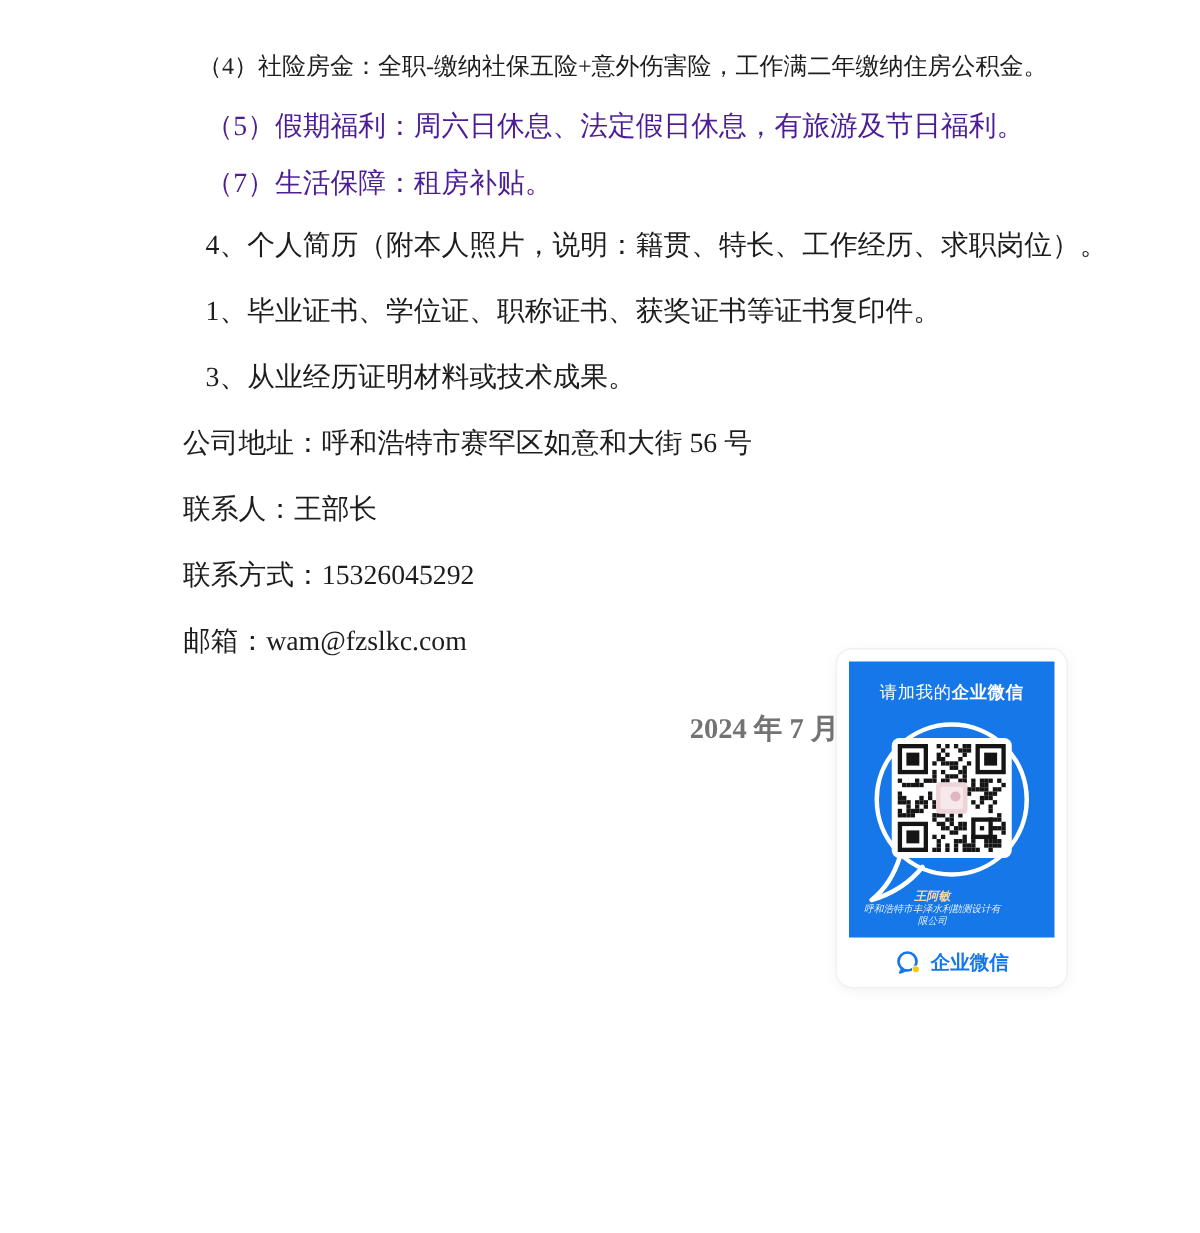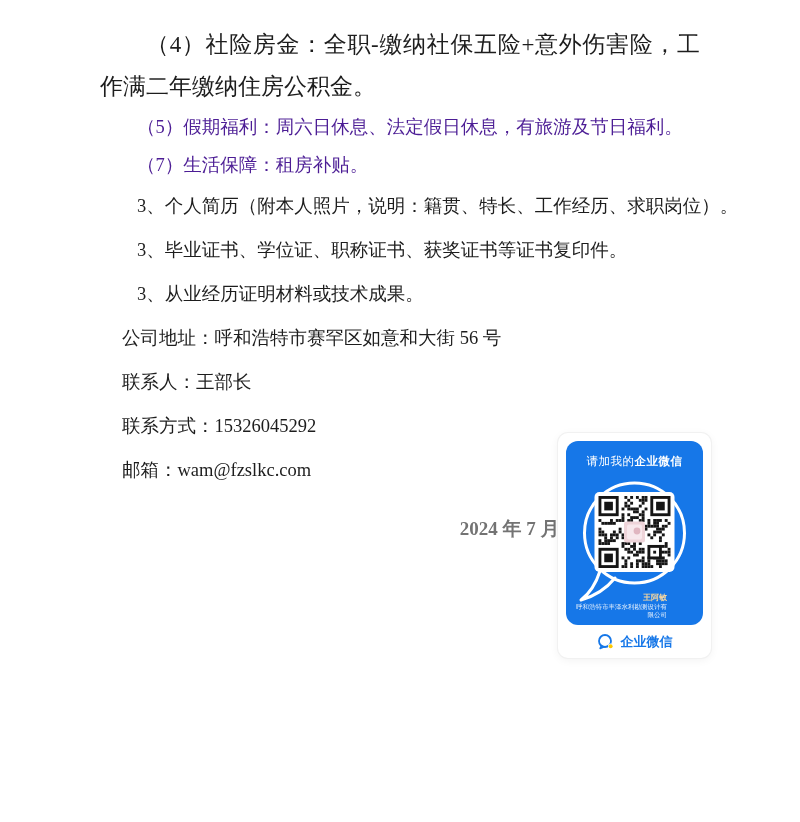--- a/index.html
+++ b/index.html
@@ -10,21 +10,21 @@
   }
   .page {
     position:relative;
     width:800px; height:822px;
     margin:0 auto;
     background:#ffffff;
     padding:24px 100px 0 100px;
     overflow:hidden;
   }
   .para {
-    font-size:23px; line-height:42px;
+    font-size:16px; line-height:42px;
     text-indent:2em; text-align:justify;
     width:600px; color:#1d1d1d;
   }
   .single {
     font-size:18.5px; line-height:38px;
     text-indent:2em; white-space:nowrap; color:#4c1d95;
   }
   .sec-h {
     font-family:"Liberation Sans","DejaVu Sans",sans-serif;
     font-weight:700; font-size:20px; line-height:46px;
@@ -58,35 +58,36 @@
   
   .qr-card {
     position:absolute; left:558px; top:433px;
     width:153px; height:225px;
     background:#ffffff; border-radius:10px;
     box-shadow:0 0 0 1px #f1f1f1, 0 2px 10px rgba(0,0,0,.06);
   }
   .qr-blue {
     position:absolute; left:8px; top:8px;
     width:137px; height:184px;
-    background:#1677e8; border-radius:12px;
+    background:#1677e8; border-radius:0;
     overflow:hidden;
   }
   .qr-title {
     position:absolute; top:13px; left:0; width:100%;
     text-align:center; color:#ffffff;
     font-family:"Liberation Sans","DejaVu Sans",sans-serif;
     font-size:11.5px; letter-spacing:0.5px; white-space:nowrap;
   }
   .qr-title b { font-weight:700; }
   svg.qr-art { position:absolute; left:0; top:0; }
   .qr-owner {
     position:absolute; top:152px; right:36px;
-    text-align:right;
-    font-family:"Liberation Sans","DejaVu Sans",sans-serif;
+    text-align:center;
+    font-family:"Liberation Sans","DejaVu Sans",sans-serif;
+    font-style:italic;
   }
   .qr-owner .nm { font-size:8px; font-weight:700; color:#f6d7a0; line-height:10px; }
   .qr-owner .co { font-size:6.5px; color:rgba(255,255,255,.88); line-height:8px; }
   .qr-footer {
     position:absolute; left:0; bottom:0; width:100%; height:33px;
     display:flex; align-items:center; justify-content:center; gap:6px;
   }
   .qr-footer .logo-text {
     color:#1677e8; font-weight:700; font-size:13px;
     font-family:"Liberation Sans","DejaVu Sans",sans-serif;
@@ -94,22 +95,22 @@
 </style>
 </head>
 <body>
 
 <div class="page">
 
   <p class="para">（4）社险房金：全职-缴纳社保五险+意外伤害险，工作满二年缴纳住房公积金。</p>
   <p class="single">（5）假期福利：周六日休息、法定假日休息，有旅游及节日福利。</p>
   <p class="single">（7）生活保障：租房补贴。</p>
 
-  <p class="item">3、个人简历（附本人照片，说明：籍贯、特长、工作经历、求职岗位）。</p>
-  <p class="item">3、毕业证书、学位证、职称证书、获奖证书等证书复印件。</p>
+  <p class="item">4、个人简历（附本人照片，说明：籍贯、特长、工作经历、求职岗位）。</p>
+  <p class="item">1、毕业证书、学位证、职称证书、获奖证书等证书复印件。</p>
   <p class="item">3、从业经历证明材料或技术成果。</p>
 
   <div class="contact">
     <p>公司地址：呼和浩特市赛罕区如意和大街 56 号</p>
     <p>联系人：王部长</p>
     <p>联系方式：15326045292</p>
     <p>邮箱：wam@fzslkc.com</p>
   </div>
 
   <p class="docdate">2024 年 7 月 29 日</p>

